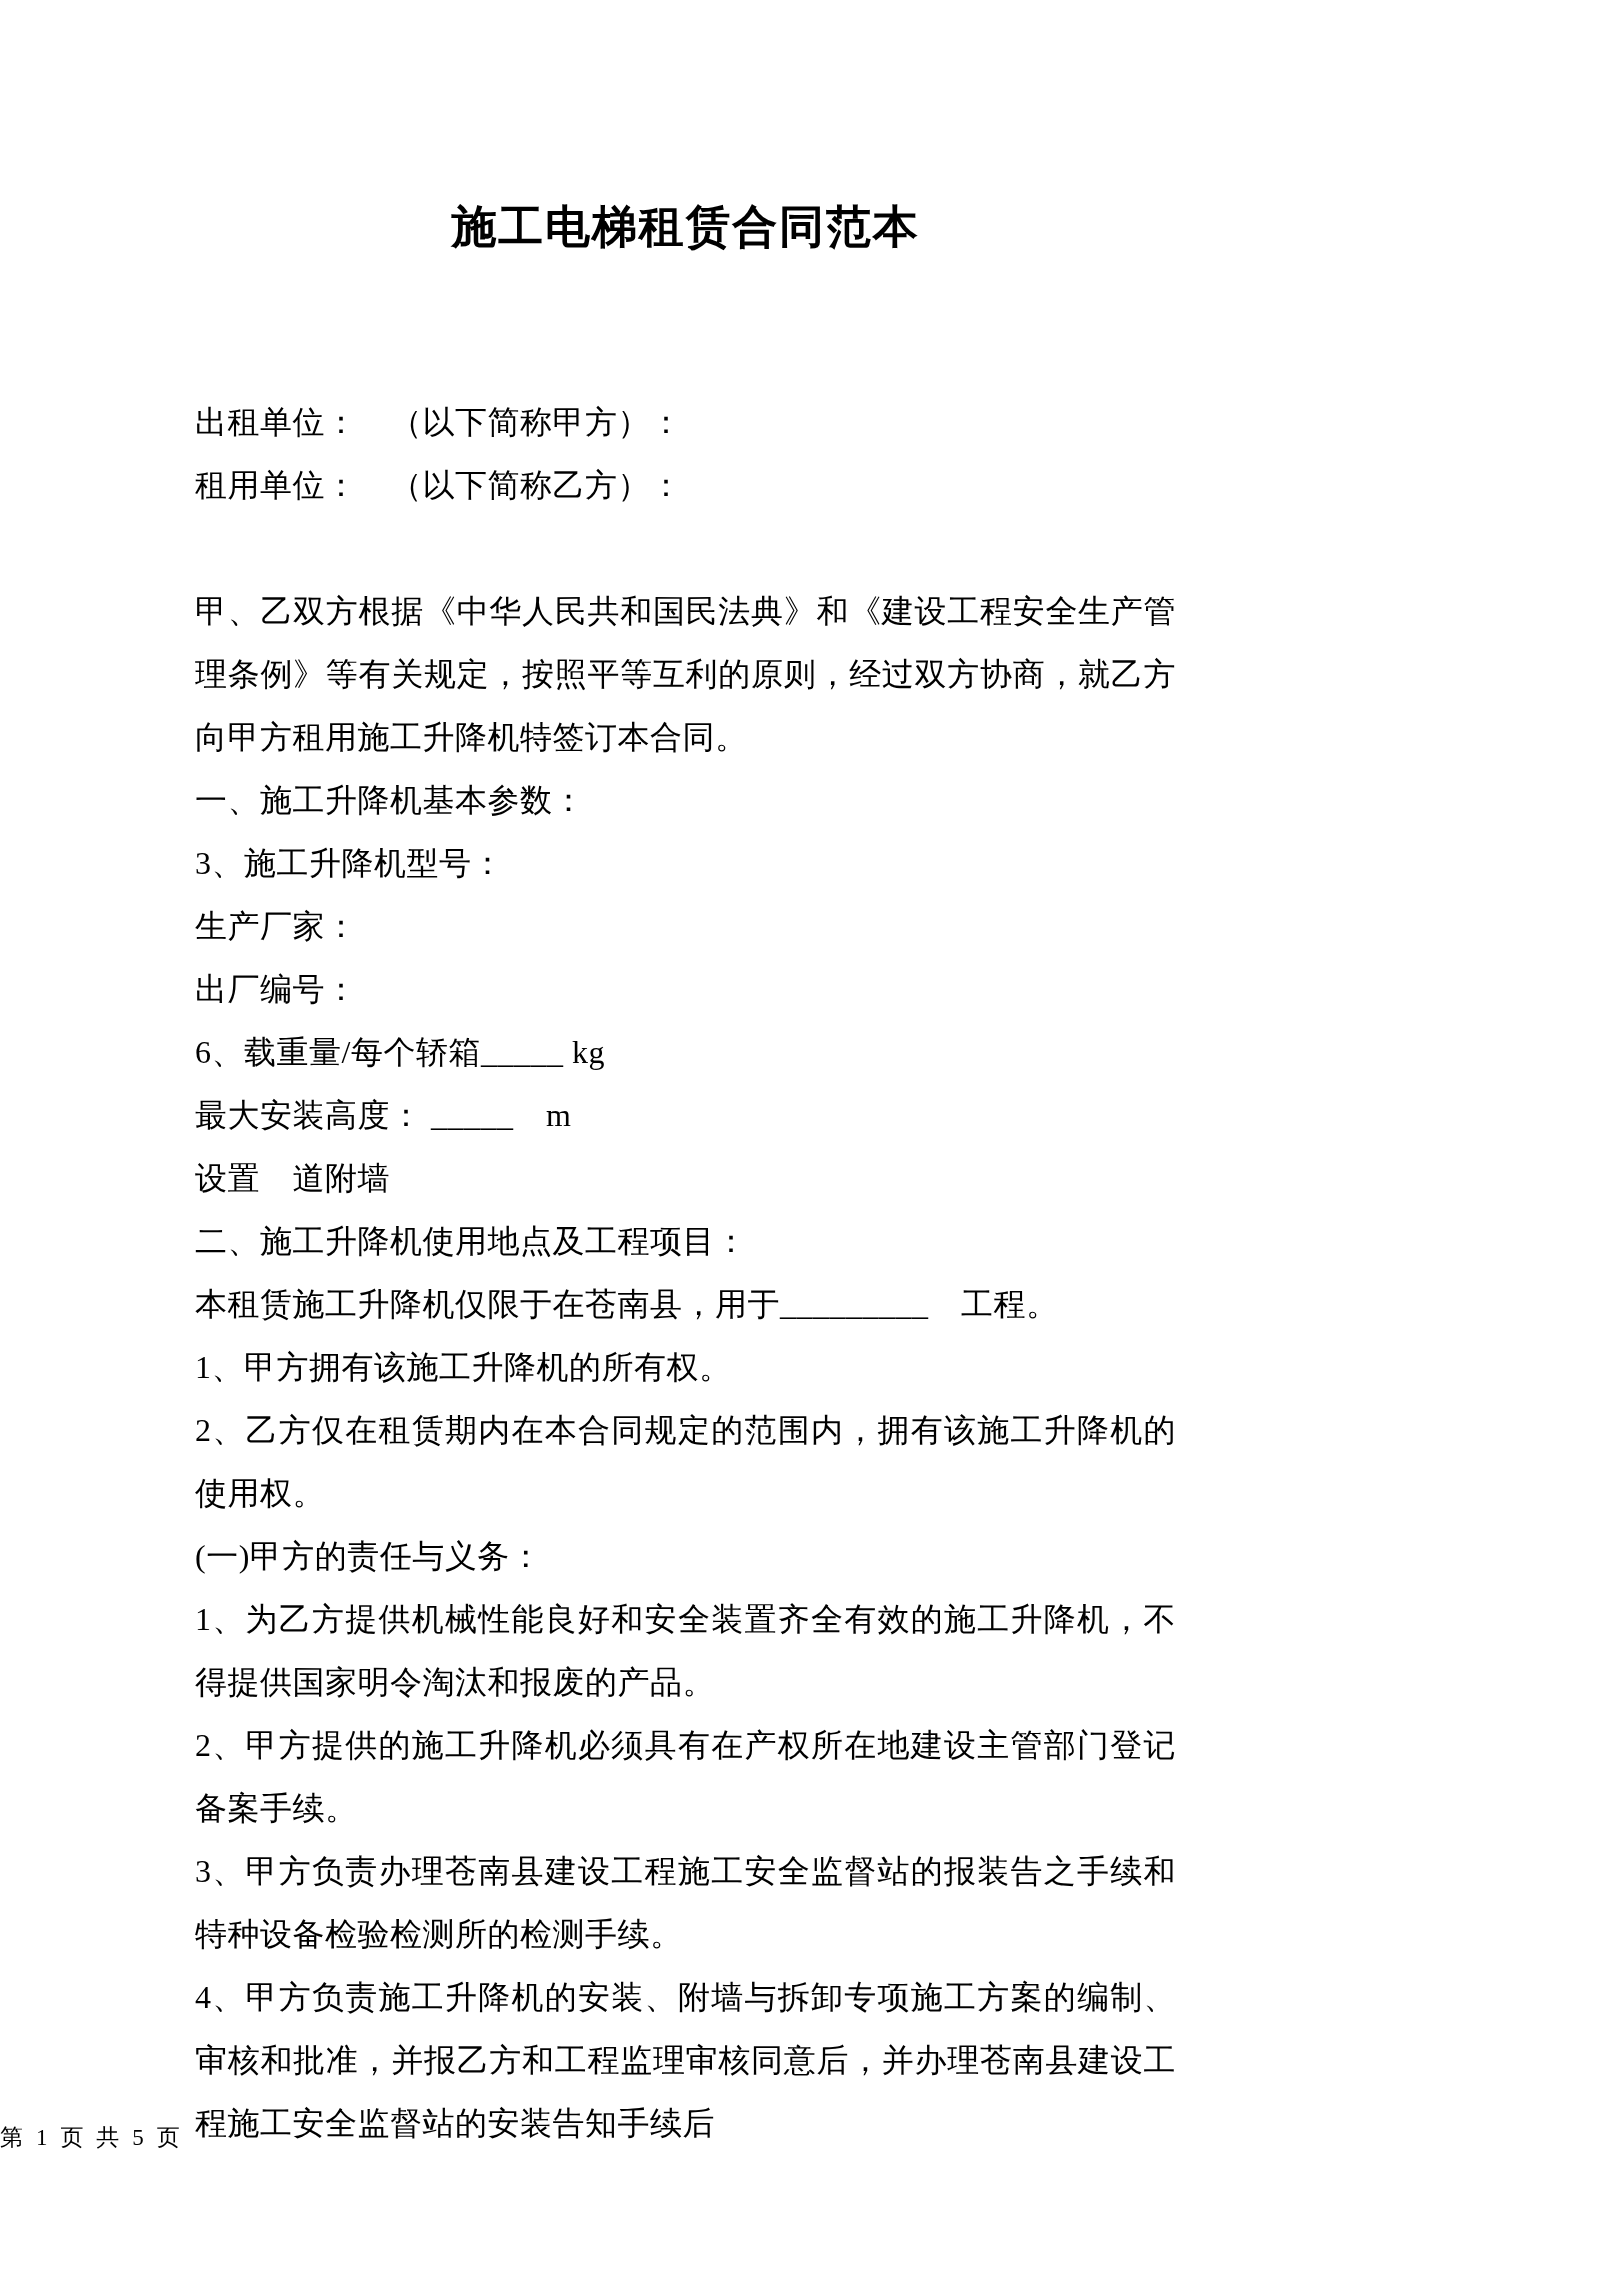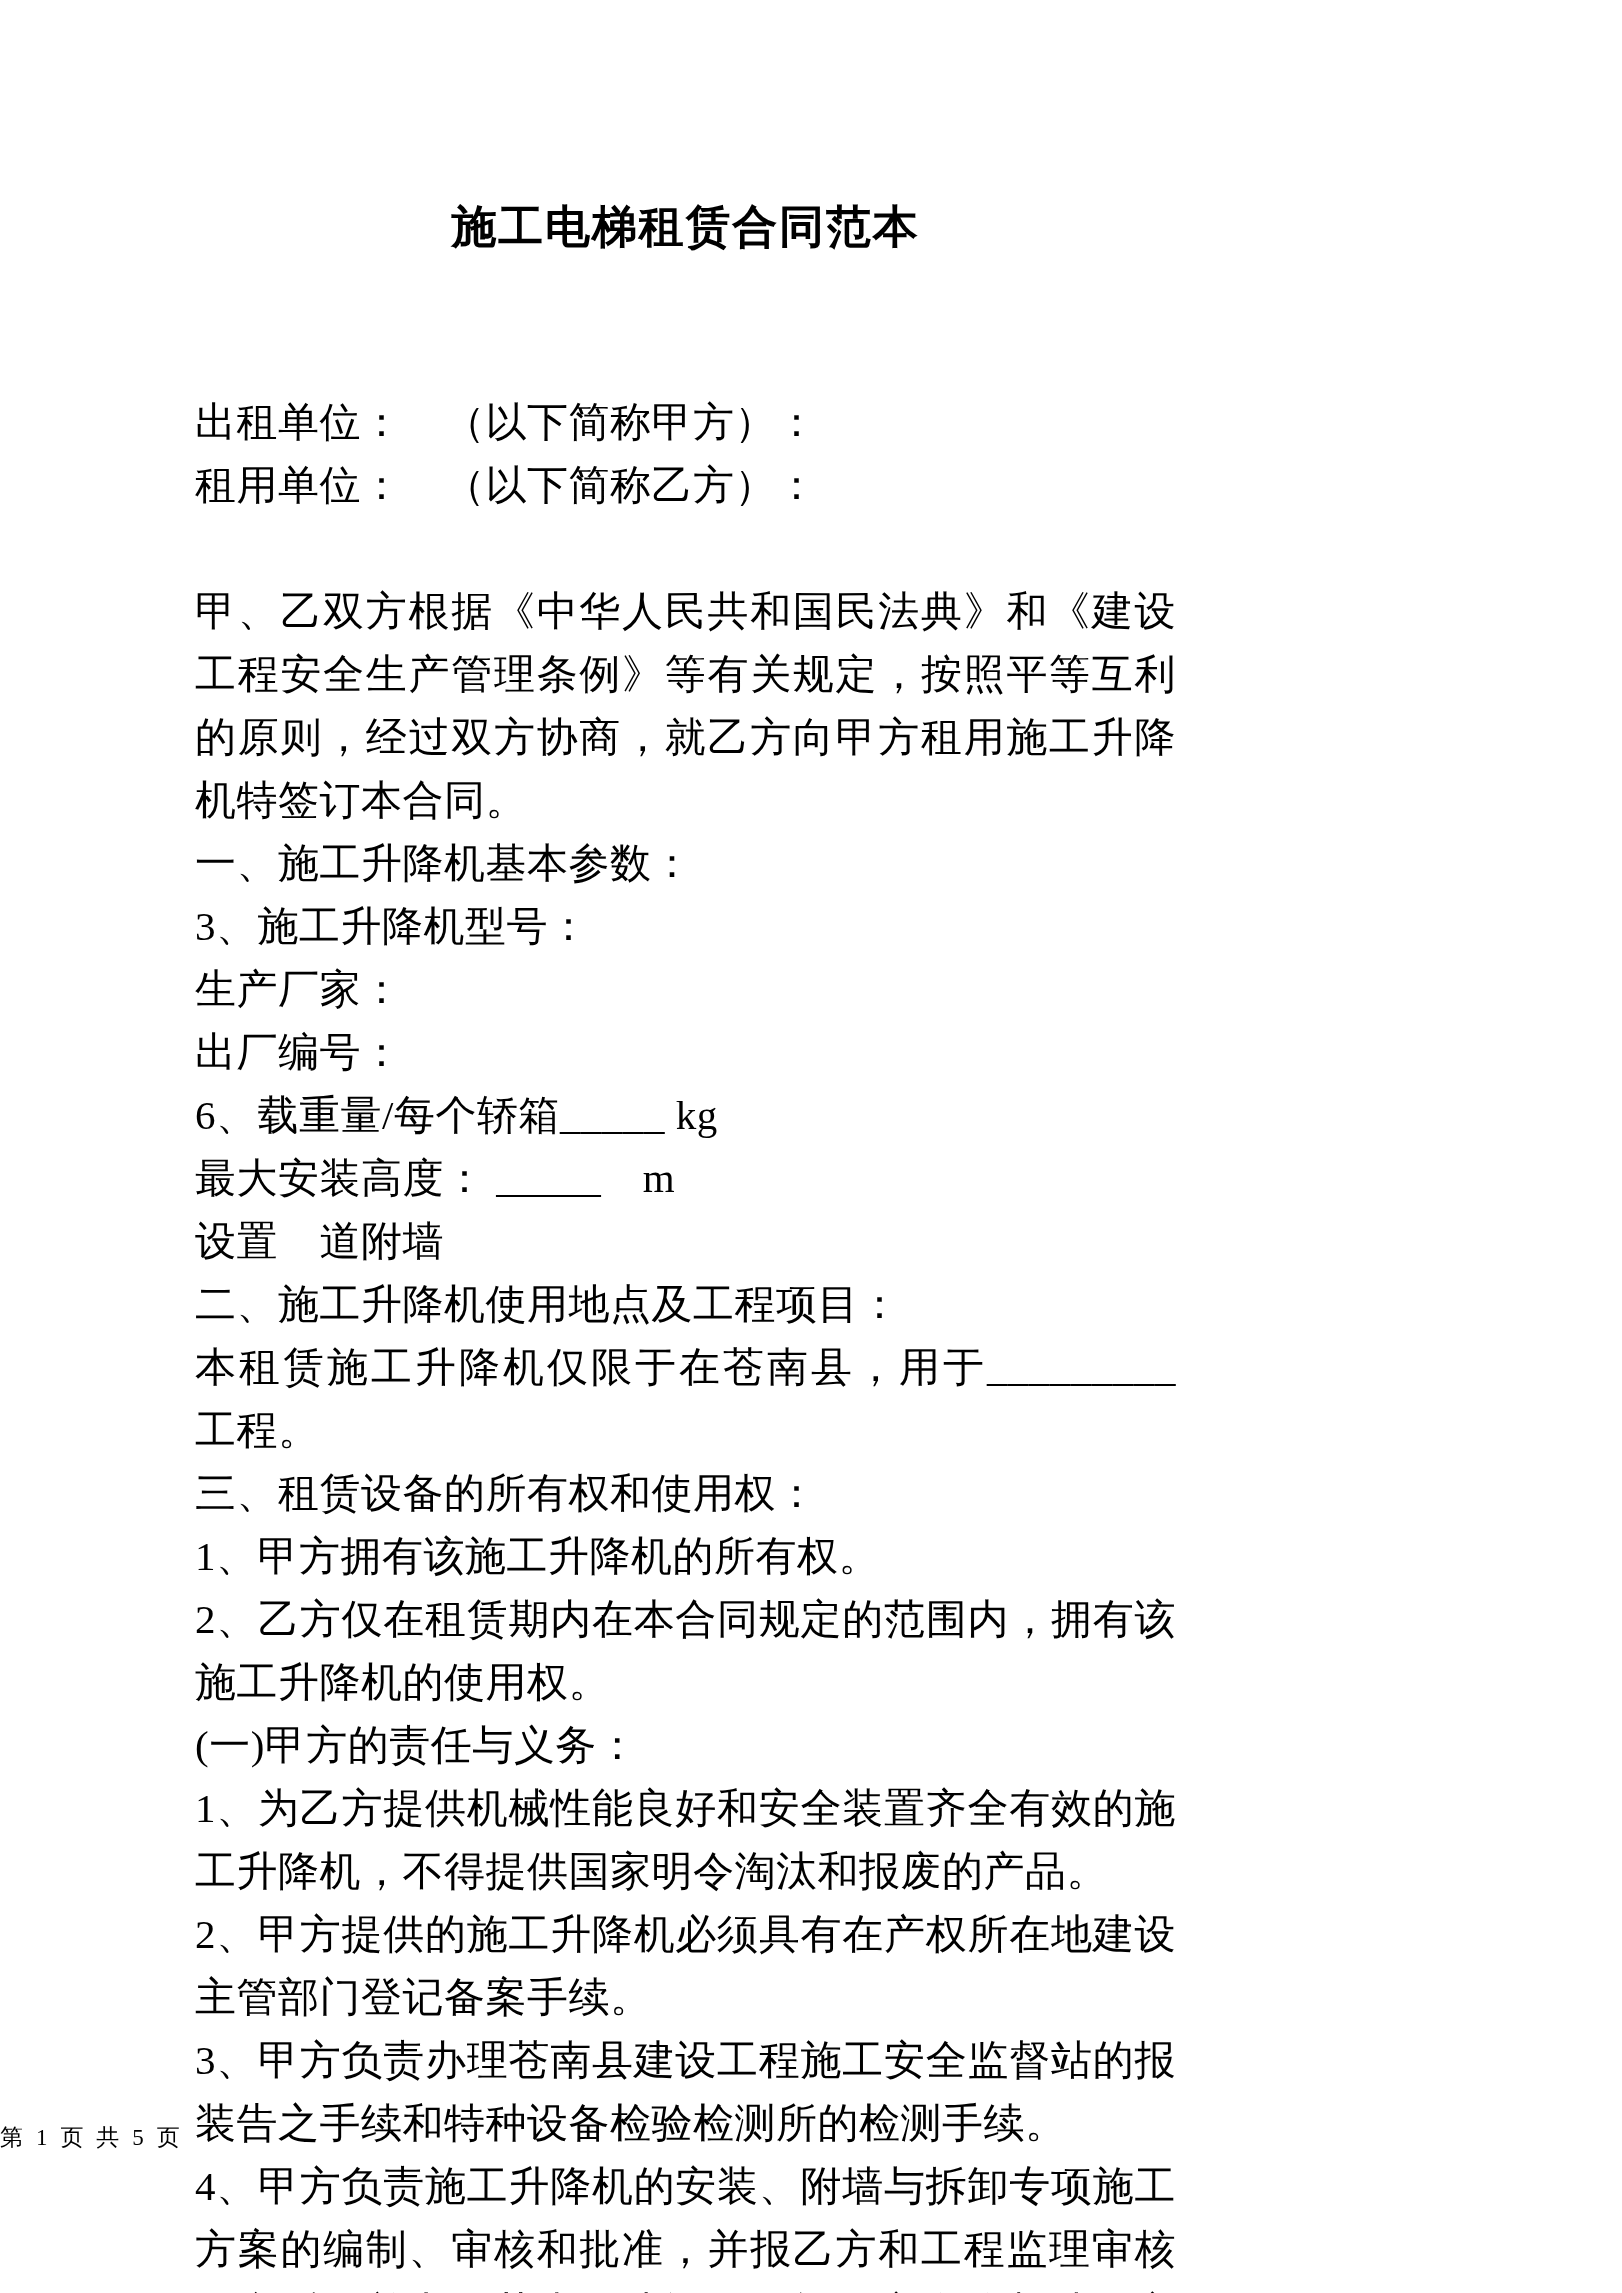--- a/index.html
+++ b/index.html
@@ -24,21 +24,21 @@
     font-weight: bold;
     text-align: center;
     letter-spacing: 1.8px;
     margin: 0;
   }
   .body-text {
     margin-top: 136px;
   }
   .para {
     margin: 0;
-    font-size: 41px;
+    font-size: 32px;
     line-height: 63px;
     min-height: 63px;
     text-align: justify;
     letter-spacing: 0.5px;
     word-break: break-all;
   }
   .footer {
     position: absolute;
     left: 0;
     right: 0;
@@ -63,21 +63,20 @@
     <p class="para">甲、乙双方根据《中华人民共和国民法典》和《建设工程安全生产管理条例》等有关规定，按照平等互利的原则，经过双方协商，就乙方向甲方租用施工升降机特签订本合同。</p>
     <p class="para">一、施工升降机基本参数：</p>
     <p class="para">3、施工升降机型号：</p>
     <p class="para">生产厂家：</p>
     <p class="para">出厂编号：</p>
     <p class="para">6、载重量/每个轿箱_____ kg</p>
     <p class="para">最大安装高度： _____　m</p>
     <p class="para">设置　道附墙</p>
     <p class="para">二、施工升降机使用地点及工程项目：</p>
     <p class="para">本租赁施工升降机仅限于在苍南县，用于_________　工程。</p>
-    <p class="para">三、租赁设备的所有权和使用权：</p>
     <p class="para">1、甲方拥有该施工升降机的所有权。</p>
     <p class="para">2、乙方仅在租赁期内在本合同规定的范围内，拥有该施工升降机的使用权。</p>
     <p class="para">(一)甲方的责任与义务：</p>
     <p class="para">1、为乙方提供机械性能良好和安全装置齐全有效的施工升降机，不得提供国家明令淘汰和报废的产品。</p>
     <p class="para">2、甲方提供的施工升降机必须具有在产权所在地建设主管部门登记备案手续。</p>
     <p class="para">3、甲方负责办理苍南县建设工程施工安全监督站的报装告之手续和特种设备检验检测所的检测手续。</p>
     <p class="para">4、甲方负责施工升降机的安装、附墙与拆卸专项施工方案的编制、审核和批准，并报乙方和工程监理审核同意后，并办理苍南县建设工程施工安全监督站的安装告知手续后</p>
   </div>
 
   <div class="footer">第 1 页 共 5 页</div>

